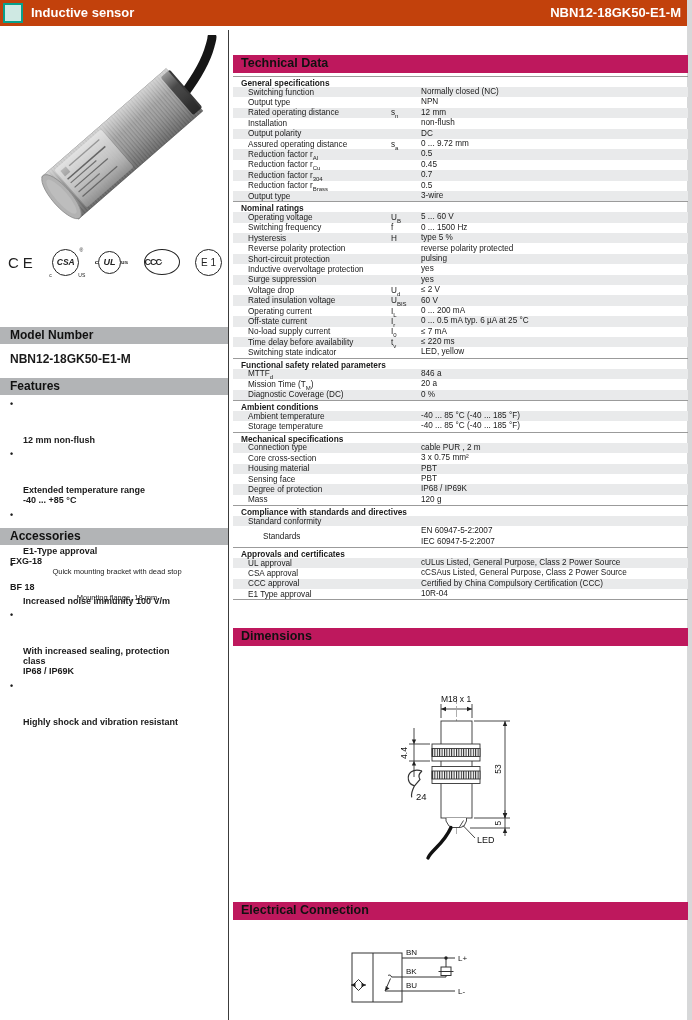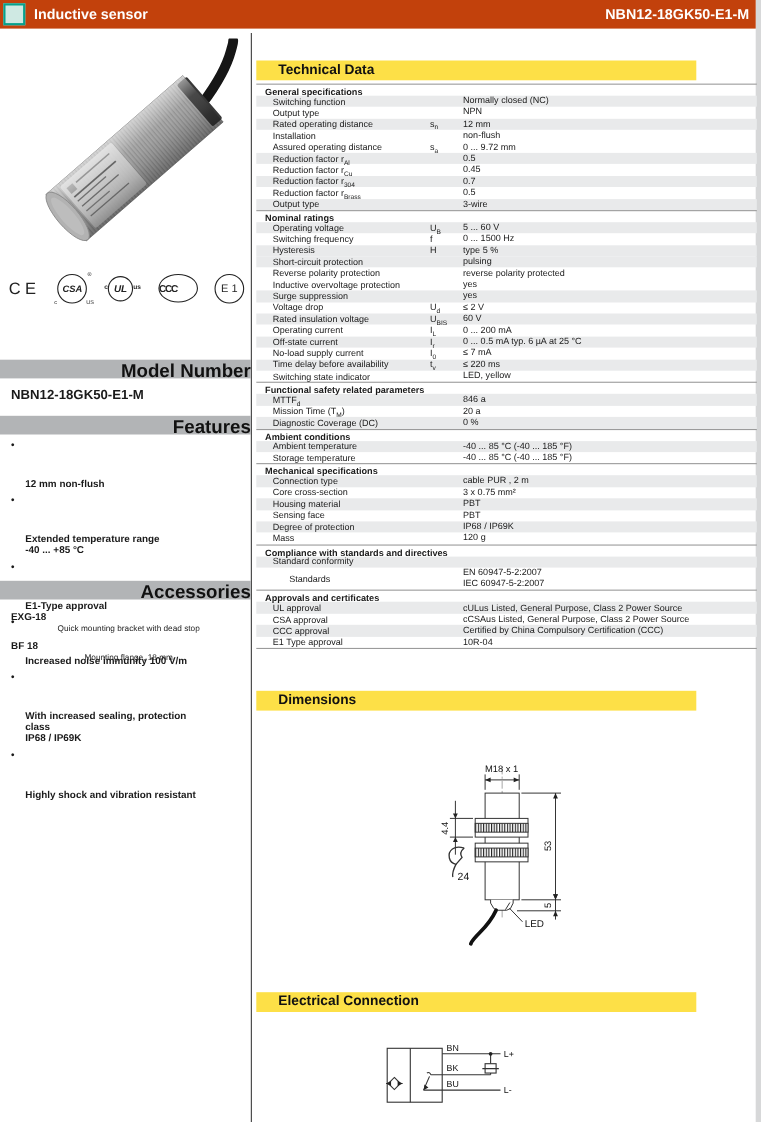--- a/index.html
+++ b/index.html
@@ -10,21 +10,21 @@
 
   
   .topbar { position:absolute; left:0; top:0; width:687px; height:26px; background:#c2410c; }
   .brandsq { position:absolute; left:3px; top:3px; width:20px; height:20px; background:#cfe9e3; border:2.5px solid #07a08c; }
   .topbar .ttl { position:absolute; left:31px; top:5px; font-size:13px; font-weight:bold; color:#fff; }
   .topbar .mdl { position:absolute; right:6px; top:5px; font-size:13px; font-weight:bold; color:#fff; }
 
   .vdiv { position:absolute; left:228px; top:30px; bottom:0; width:1px; background:#3c3c3c; }
 
   
-  .lbar { position:absolute; left:0; width:228px; height:17px; background:#b2b4b6; font-size:17px; font-weight:bold; padding:1px 0 0 10px; color:#111;text-align:right; }
+  .lbar { position:absolute; left:0; width:228px; height:17px; background:#b2b4b6; font-size:12px; font-weight:bold; padding:1px 0 0 10px; color:#111; }
   .modelval { position:absolute; left:10px; top:352px; font-size:12px; font-weight:bold; }
   .featlist { position:absolute; left:10px; top:399px; width:214px; }
   .feat { display:flex; margin-bottom:4px; }
   .feat .b { width:13px; font-weight:bold; font-size:9px; line-height:10.2px; }
   .feat .t { font-weight:bold; font-size:9px; line-height:10.2px; white-space:pre-line;margin-top:36px; }
   .acclist { position:absolute; left:10px; top:550px; width:214px; }
   .acc-name { font-size:9px; font-weight:bold; margin-top:6px; }
   .acc-desc { font-size:7.5px; margin-top:1px; color:#222;text-align:center; }
 
   
@@ -34,21 +34,21 @@
   .circ { border:1.4px solid #222; border-radius:50%; display:flex; align-items:center; justify-content:center; }
   .csa-c { width:27px; height:27px; font-size:8.5px; font-weight:bold; font-style:italic; }
   .csa-sub { position:absolute; font-size:5px; }
   .ul-wrap { display:flex; align-items:center; }
   .ul-c { width:23px; height:23px; font-size:9px; font-weight:bold; font-style:italic; }
   .tiny { font-size:6px; font-weight:bold; }
   .ccc-e { width:36px; height:26px; border:1.5px solid #222; border-radius:50%; display:flex; align-items:center; font-size:9px; font-weight:bold; letter-spacing:-1px; }
   .e1-c { width:27px; height:27px; font-size:10px; }
 
   
-  .rbar { position:absolute; left:233px; width:400px; height:18px; background:#fde047; font-size:12.5px; font-weight:bold; padding:1px 0 0 20px; color:#111; }
+  .rbar { position:absolute; left:233px; width:455px; height:18px; background:#be185d; font-size:12.5px; font-weight:bold; padding:1px 0 0 8px; color:#111; }
   .tech { position:absolute; left:233px; top:76px; width:455px; border-bottom:1px solid #9b9b9b; }
   .sect-h { height:11px; font-size:8.3px; font-weight:bold; padding:1px 0 0 8px; border-top:1px solid #9b9b9b; }
   .row { display:flex; align-items:center; min-height:10.4px; font-size:8.2px; }
   .row.g { background:#e9eaeb; }
   .row .lbl { margin-left:15px; width:143px; flex:none; }
   .row.ind2 .lbl { margin-left:30px; width:128px; }
   .row .sym { width:30px; flex:none; }
   .row .val { flex:1; white-space:pre-line; line-height:10.2px; }
   sub { font-size:6px; line-height:0; }
 
@@ -186,20 +186,25 @@
       <div class="row g">
         <span class="lbl">Rated operating distance</span>
         <span class="sym">s<sub>n</sub></span>
         <span class="val">12 mm</span>
       </div>
       <div class="row">
         <span class="lbl">Installation</span>
         <span class="sym"></span>
         <span class="val">non-flush</span>
       </div>
+      <div class="row g">
+        <span class="lbl">Output polarity</span>
+        <span class="sym"></span>
+        <span class="val">DC</span>
+      </div>
       <div class="row">
         <span class="lbl">Assured operating distance</span>
         <span class="sym">s<sub>a</sub></span>
         <span class="val">0 ... 9.72 mm</span>
       </div>
       <div class="row g">
         <span class="lbl">Reduction factor r<sub>Al</sub></span>
         <span class="sym"></span>
         <span class="val">0.5</span>
       </div>
@@ -232,29 +237,29 @@
       <div class="row">
         <span class="lbl">Switching frequency</span>
         <span class="sym">f</span>
         <span class="val">0 ... 1500 Hz</span>
       </div>
       <div class="row g">
         <span class="lbl">Hysteresis</span>
         <span class="sym">H</span>
         <span class="val">type 5  %</span>
       </div>
+      <div class="row">
+        <span class="lbl">Reverse polarity protection</span>
+        <span class="sym"></span>
+        <span class="val">reverse polarity protected</span>
+      </div>
       <div class="row g">
         <span class="lbl">Short-circuit protection</span>
         <span class="sym"></span>
         <span class="val">pulsing</span>
-      </div>
-      <div class="row">
-        <span class="lbl">Reverse polarity protection</span>
-        <span class="sym"></span>
-        <span class="val">reverse polarity protected</span>
       </div>
       <div class="row">
         <span class="lbl">Inductive overvoltage protection</span>
         <span class="sym"></span>
         <span class="val">yes</span>
       </div>
       <div class="row g">
         <span class="lbl">Surge suppression</span>
         <span class="sym"></span>
         <span class="val">yes</span>

